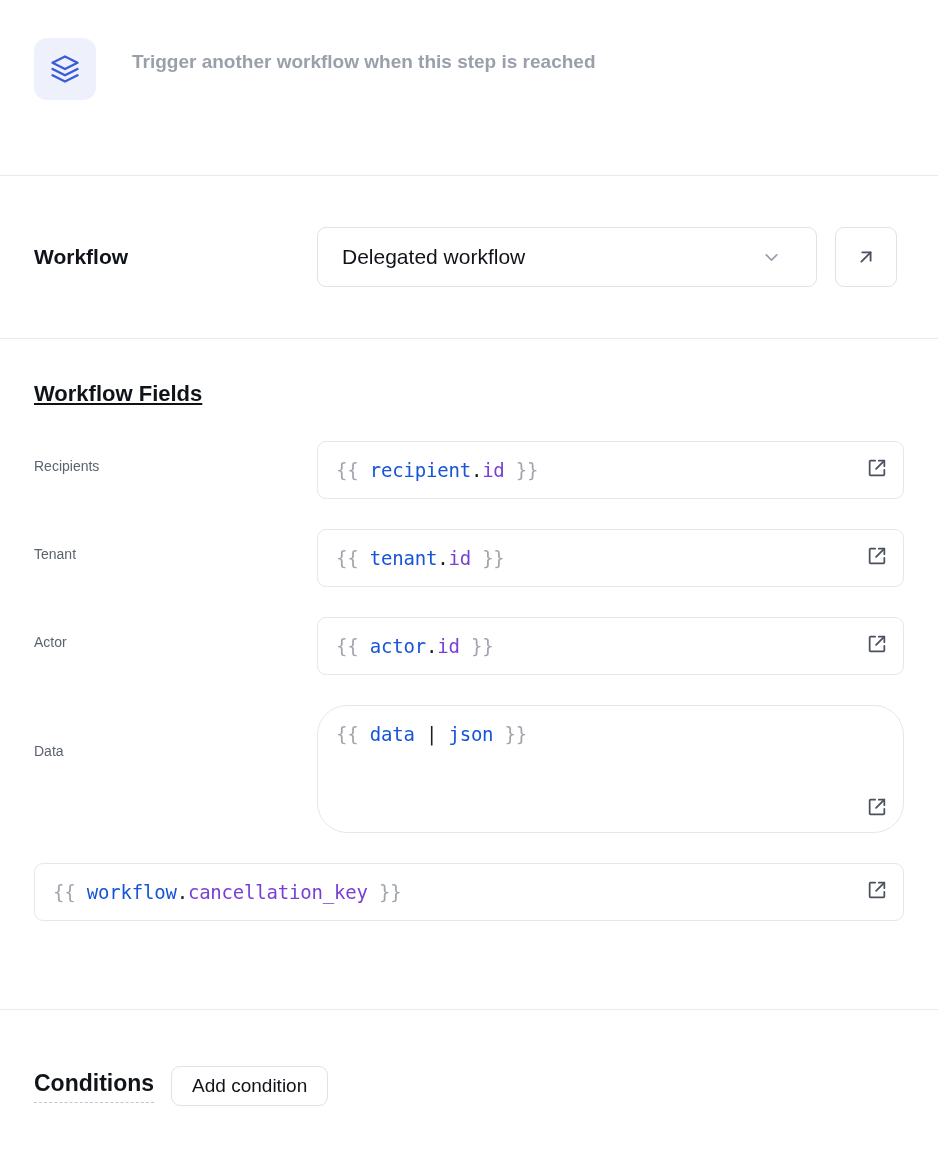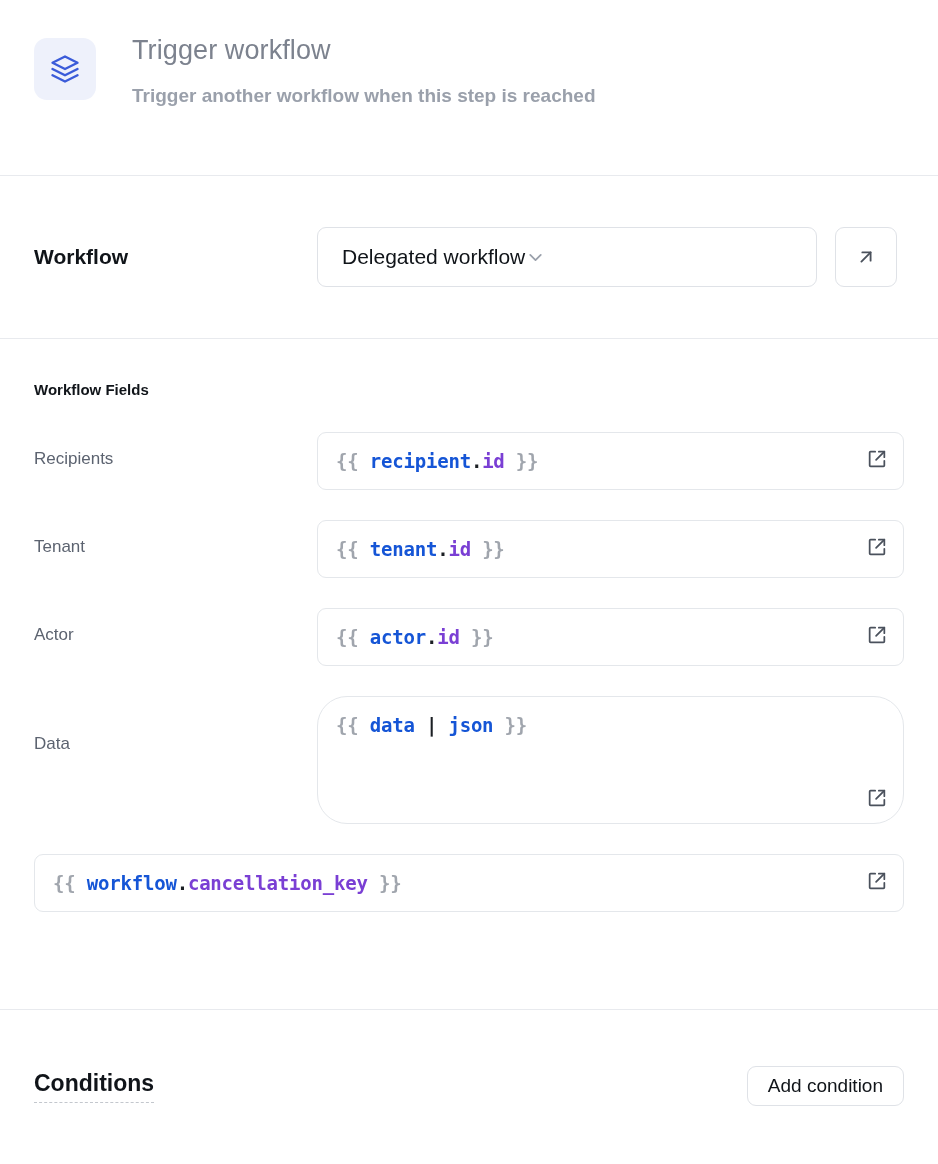--- a/index.html
+++ b/index.html
@@ -83,20 +83,21 @@
   }
 
   .select-box {
     width: 500px;
     height: 60px;
     border: 1px solid #dfe2e7;
     border-radius: 9px;
     background: #ffffff;
     display: flex;
     align-items: center;
+    justify-content: space-between;
     padding: 0 34px 0 24px;
     cursor: pointer;
   }
 
   .select-value {
     font-size: 21px;
     color: #101419;
   }
 
   .icon-btn-square {
@@ -112,35 +113,36 @@
     cursor: pointer;
   }
 
   
   .fields-section {
     padding: 42px 34px 0 34px;
     height: 670px;
   }
 
   .section-title {
-    font-size: 15px;
+    font-size: 22px;
     font-weight: 700;
     color: #101419;
     margin-bottom: 34px;
+    text-decoration: underline;
   }
 
   .field-row {
     display: flex;
     align-items: flex-start;
     margin-bottom: 30px;
   }
 
   .field-label {
     width: 283px;
-    font-size: 17px;
+    font-size: 14px;
     color: #5c6370;
     padding-top: 17px;
     flex-shrink: 0;
   }
 
   .field-label.tall { padding-top: 38px; }
 
   .code-input {
     flex: 1;
     min-height: 56px;
@@ -156,21 +158,20 @@
     min-height: 128px;
     border-radius: 30px;
   }
 
   .code-text {
     font-family: "DejaVu Sans Mono", monospace;
     font-size: 19px;
     line-height: 26px;
     white-space: pre;
     letter-spacing: -0.2px;
-    font-weight: bold;
   }
 
   .tok-brace   { color: #a0a5ad; }
   .tok-root    { color: #1555d6; }
   .tok-prop    { color: #7a3fd4; }
   .tok-dot     { color: #1b1f24; }
   .tok-pipe    { color: #1b1f24; }
   .tok-filter  { color: #1555d6; }
 
   .expand-icon {
@@ -183,23 +184,24 @@
 
   .code-input.multiline .expand-icon {
     top: auto;
     bottom: 14px;
   }
 
   
   .conditions-row {
     display: flex;
     align-items: center;
-    justify-content: space-between;
+    justify-content: flex-start;
     padding: 0 34px;
     height: 152px;
+    gap: 17px;
   }
 
   .conditions-title {
     font-size: 23px;
     font-weight: 700;
     color: #101419;
     border-bottom: 1px dashed #c3c7cd;
     padding-bottom: 5px;
     cursor: help;
   }
@@ -225,21 +227,20 @@
 
   <div class="header">
     <div class="header-icon-box">
       <svg width="30" height="30" viewBox="0 0 24 24" fill="none" stroke="#3a5bd9" stroke-width="1.9" stroke-linecap="round" stroke-linejoin="round">
         <polygon points="12 2 2 7 12 12 22 7 12 2"></polygon>
         <polyline points="2 17 12 22 22 17"></polyline>
         <polyline points="2 12 12 17 22 12"></polyline>
       </svg>
     </div>
     <div class="header-text">
-      <div class="header-title">Trigger workflow</div>
       <div class="header-subtitle">Trigger another workflow when this step is reached</div>
     </div>
   </div>
 
   <div class="divider"></div>
 
   <div class="workflow-row">
     <div class="workflow-label">Workflow</div>
 
     <div class="select-box">

